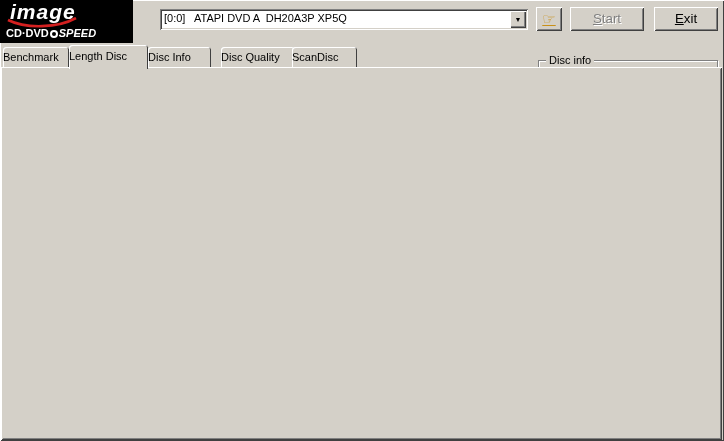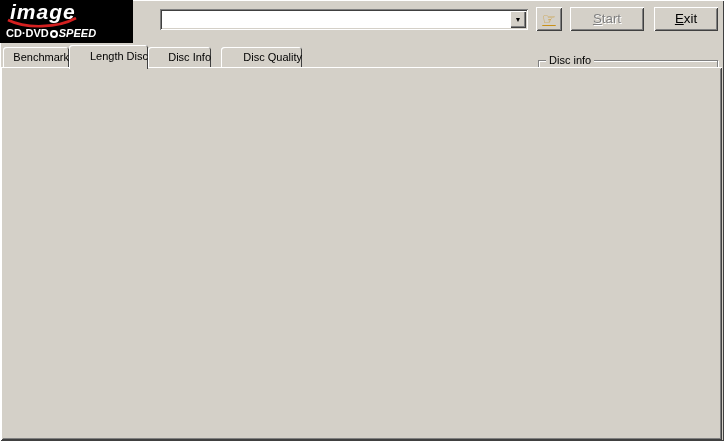--- a/index.html
+++ b/index.html
@@ -19,21 +19,21 @@
   .logo .tag{position:absolute;left:6px;top:27px;color:#fff;font-size:11px;font-weight:bold;white-space:nowrap}
   .logo .tag .it{font-style:italic}
   .logo .disc-glyph{display:inline-block;width:8px;height:8px;border:2px solid #fff;border-radius:50%;vertical-align:-1px;margin:0 1px}
   
   .combo{background:#fff;box-shadow:inset 1px 1px 0 #808080,inset -1px -1px 0 #fff,inset 2px 2px 0 #404040,inset -2px -2px 0 #d4d0c8}
   .combo .combo-text{position:absolute;left:4px;top:3px;white-space:pre}
   .combo .arrow{position:absolute;right:2px;top:2px;bottom:2px;width:16px;font-size:7px;text-align:center;
      background:#d4d0c8;box-shadow:inset 1px 1px 0 #fff,inset -1px -1px 0 #404040,inset -2px -2px 0 #808080;
      display:flex;align-items:center;justify-content:center}
   
-  .tab{position:absolute;top:47px;height:21px;text-align:right;line-height:21px;background:#d4d0c8;
+  .tab{position:absolute;top:47px;height:21px;text-align:left;line-height:21px;background:#d4d0c8;
        border-top-left-radius:3px;border-top-right-radius:3px;
        box-shadow:inset 1px 1px 0 #fff,inset -1px 0 0 #404040;z-index:1}
   .tab.active{top:45px;height:24px;line-height:23px;z-index:6}
   .content{left:1px;top:67px;width:721px;height:373px;background:#d4d0c8;
        box-shadow:inset 1px 1px 0 #fff,inset -1px -1px 0 #404040,inset 2px 2px 0 #d4d0c8,inset -2px -2px 0 #808080;z-index:2}
   
   .plot{left:40px;top:88px;width:468px;height:268px;background:#000;box-shadow:0 0 0 1px #808080, -1px -1px 0 1px #fff}
   .plot svg{display:block}
   .ylab{left:2px;top:88px;width:35px;height:268px}
   .ylab div{position:absolute;right:2px;width:33px;text-align:right}
@@ -75,37 +75,39 @@
     <div class="brand">image</div>
     <svg width="72" height="12" viewBox="0 0 72 12">
       <path d="M2,3 C20,12 52,11 70,1" stroke="#d42020" stroke-width="2.6" fill="none"></path>
     </svg>
     <div class="tag">
       <span>CD·DVD</span><span class="disc-glyph"></span><span class="it">SPEED</span>
     </div>
   </div>
 
   <div class="abs combo" style="left:160px;top:9px;width:368px;height:21px">
+    <span class="combo-text">[0:0]   ATAPI DVD A  DH20A3P XP5Q</span>
     <span class="arrow">▼</span>
   </div>
 
   <button class="abs raised btn" style="left:536px;top:7px;width:26px;height:24px;border:none">
     <span class="hand">☞</span>
   </button>
   <button class="abs raised btn disabled" style="left:570px;top:7px;width:74px;height:24px;border:none">
     <span>Start</span>
   </button>
   <button class="abs raised btn" style="left:654px;top:7px;width:64px;height:24px;border:none">
     <span>Exit</span>
   </button>
 
   <div class="tab" style="left:3px;width:66px"><span>Benchmark</span></div>
   <div class="tab active" style="left:69px;width:79px"><span>Length Disc</span></div>
   <div class="tab" style="left:148px;width:63px"><span>Disc Info</span></div>
   <div class="tab" style="left:221px;width:81px"><span>Disc Quality</span></div>
+  <div class="tab" style="left:292px;width:65px"><span>ScanDisc</span></div>
 
   <div class="abs content"></div>
 
   <div class="abs ylab" id="ylab">
       <div style="top: 15.9672px;">20 X</div>
       <div style="top: 59.9016px;">16 X</div>
       <div style="top: 103.836px;">12 X</div>
       <div style="top: 147.77px;">8 X</div>
       <div style="top: 191.705px;">4 X</div>
     </div>

